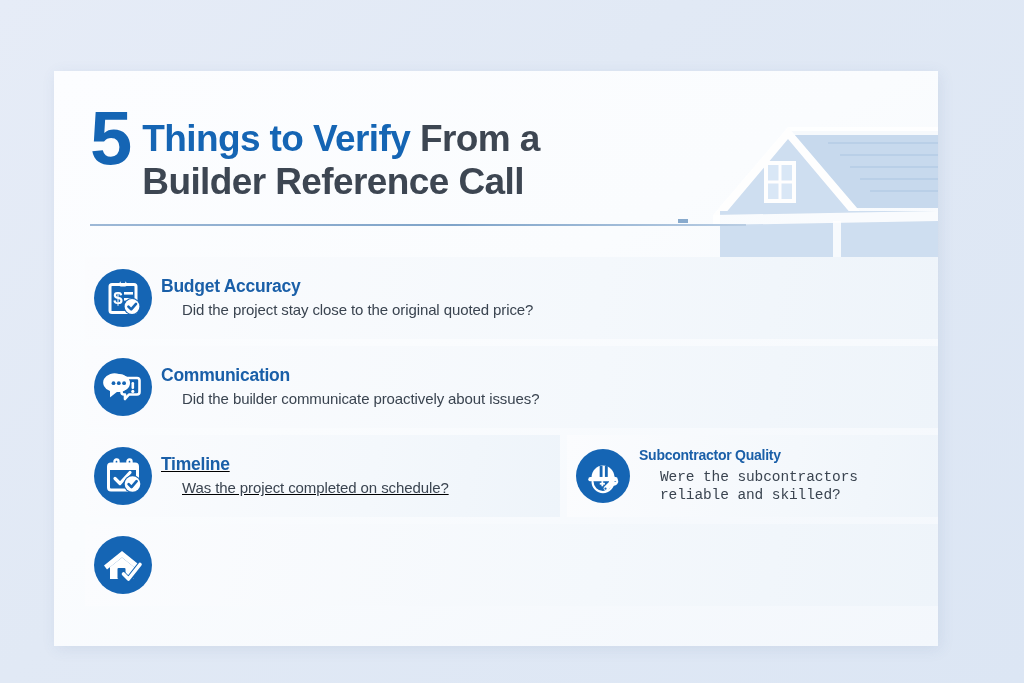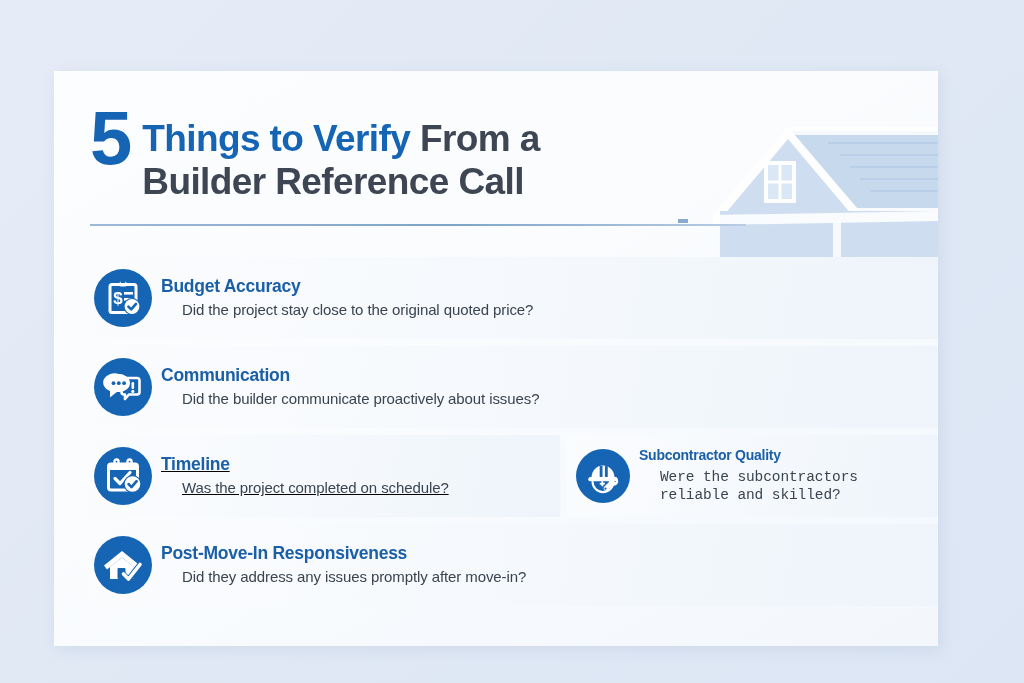--- a/index.html
+++ b/index.html
@@ -355,21 +355,17 @@
 
               <path d="M7 22 L19 12.5 L31 22 V34 H7 Z" fill="#ffffff"></path>
 
               <rect x="14.5" y="23" width="8" height="11" rx="1" fill="#1565b4"></rect>
 
               <path d="M20 29.5 L25.5 35 L38 19" stroke="#1565b4" stroke-width="6.5" fill="none" stroke-linecap="round" stroke-linejoin="round"></path>
               <path d="M20.5 29 L25.5 34 L37 19.5" stroke="#ffffff" stroke-width="3.6" fill="none" stroke-linecap="round" stroke-linejoin="round"></path>
             </svg>
           </div>
         </div>
-        <div class="item-text">
-          <div class="item-title">Post-Move-In Responsiveness</div>
-          <div class="item-desc">Did they address any issues promptly after move-in?</div>
-        </div>
       </div>
     </div>
 
   </div>
 </div>
 
 </body></html>

